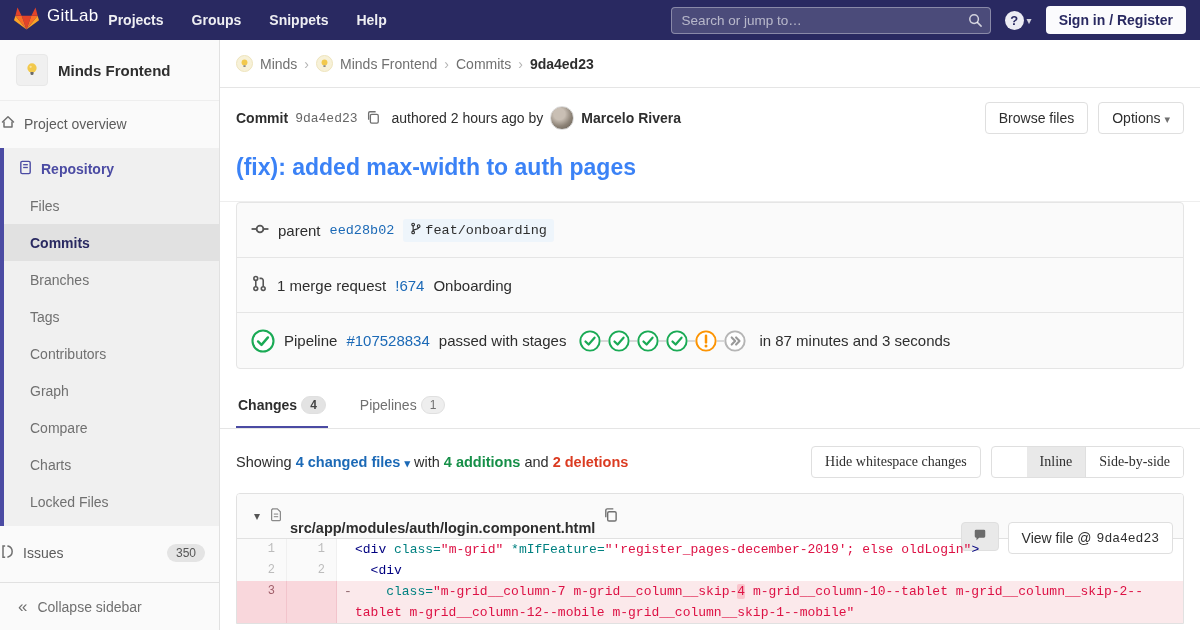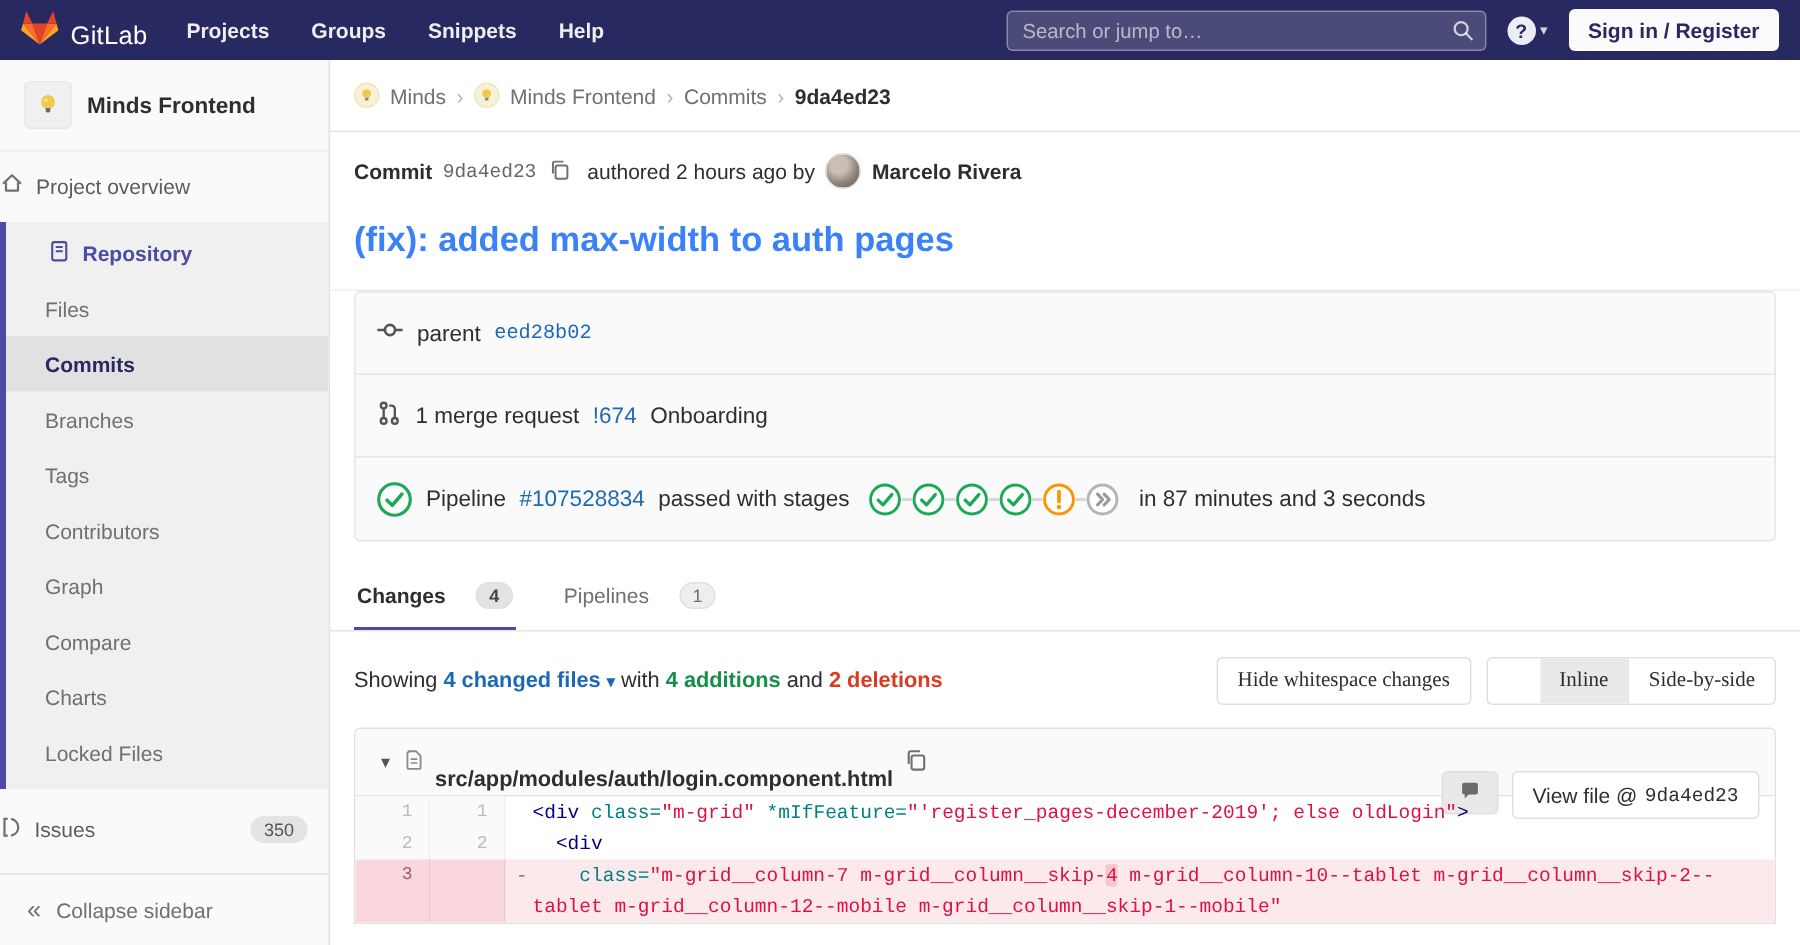--- a/index.html
+++ b/index.html
@@ -3,21 +3,21 @@
 <meta charset="utf-8">
 <style>
   * { box-sizing: border-box; margin: 0; padding: 0; }
   html,body { width:1200px; height:630px; overflow:hidden; }
   body { font-family:"Liberation Sans", sans-serif; font-size:14px; color:#2e2e2e; background:#fff; }
   button { font-family:inherit; cursor:pointer; }
 
   
   .navbar { position:fixed; top:0; left:0; right:0; height:40px; background:#292961; display:flex; align-items:center; justify-content:space-between; padding:0 14px; z-index:50; }
   .nav-left { display:flex; align-items:center; }
-  .brand { display:flex; align-items:flex-end; gap:8px; margin-right:26px; cursor:pointer; }
+  .brand { display:flex; align-items:flex-start; gap:8px; margin-right:10px; cursor:pointer; }
   .brand-text { color:#fff; font-size:17px; font-weight:500; letter-spacing:.2px; }
   .nav-links { display:flex; gap:28px; }
   .nav-link { color:rgba(255,255,255,.92); font-weight:600; font-size:14px; cursor:pointer; }
   .nav-right { display:flex; align-items:center; gap:14px; }
   .search-wrap { position:relative; }
   .search-input { width:320px; height:27px; background:rgba(255,255,255,.16); border:1px solid rgba(255,255,255,.35); border-radius:4px; color:#fff; padding:0 30px 0 10px; font-size:13.5px; font-family:inherit; }
   .search-input::placeholder { color:rgba(255,255,255,.60); }
   .search-ico { position:absolute; right:8px; top:6px; }
   .help-wrap { display:flex; align-items:center; gap:3px; cursor:pointer; }
   .help-circle { width:19px; height:19px; border-radius:50%; background:#ececf4; color:#292961; font-weight:700; font-size:13px; display:flex; align-items:center; justify-content:center; }
@@ -26,21 +26,21 @@
 
   
   .sidebar { position:fixed; top:40px; left:0; bottom:0; width:220px; background:#fafafa; border-right:1px solid #e1e1e1; display:flex; flex-direction:column; z-index:40; }
   .context-header { display:flex; align-items:center; gap:10px; padding:14px 16px; border-bottom:1px solid #eeeeee; cursor:pointer; }
   .project-avatar { width:32px; height:32px; border-radius:4px; background:#f0f0f0; border:1px solid #e8e8e8; display:flex; align-items:center; justify-content:center; }
   .project-title { font-weight:700; font-size:15px; color:#2e2e2e; }
   .side-nav { flex:1; overflow:hidden; padding-top:4px; }
   .side-item { display:flex; align-items:center; gap:8px; height:37px; color:#5c5c5c; cursor:pointer; }
   .side-item .lbl { font-size:14px; }
   .repo-section { background:#f0f0f0; border-left:4px solid #4b4ba3; margin-top:6px; padding:2px 0 6px; }
-  .repo-section .side-item.repo-head { padding-left:28px; color:#4b4ba3; }
+  .repo-section .side-item.repo-head { padding-left:14px; color:#4b4ba3; }
   .repo-section .side-item.repo-head .lbl { font-weight:700; }
   .sub-item { display:flex; align-items:center; height:37px; padding-left:26px; color:#707070; font-size:14px; cursor:pointer; }
   .sub-item.active { background:#e1e1e1; color:#292961; font-weight:700; }
   .issues-row { margin-top:8px; padding-right:14px; }
   .issues-row .lbl { flex:1; }
   .count-badge { background:#e4e4e4; color:#555; border-radius:9px; font-size:12px; padding:2px 9px; }
   .collapse-bar { border-top:1px solid #e1e1e1; height:48px; display:flex; align-items:center; gap:10px; padding-left:18px; color:#707070; cursor:pointer; }
   .collapse-glyph { font-size:17px; color:#707070; }
 
   
@@ -68,21 +68,21 @@
   .box-row { display:flex; align-items:center; gap:9px; padding:0 14px; height:55px; border-bottom:1px solid #e5e5e5; font-size:15px; }
   .box-row:last-child { border-bottom:0; }
   .link { color:#1b69b6; cursor:pointer; text-decoration:none; }
   .mono { font-family:"Liberation Mono", monospace; font-size:13.5px; }
   .ref-label { display:inline-flex; align-items:center; gap:4px; background:#eef5fb; border-radius:3px; padding:3px 7px; font-family:"Liberation Mono", monospace; font-size:13.5px; color:#2e2e2e; cursor:pointer; }
   .stages { display:flex; align-items:center; margin:0 4px; }
   .stage-connector { width:7px; height:2px; background:#d8d8d8; }
   .stage-icon { display:flex; cursor:pointer; }
 
   .tabs { display:flex; gap:30px; padding:0 16px; border-bottom:1px solid #e5e5e5; margin-top:14px; }
-  .tab { display:flex; align-items:center; gap:20px; padding:13px 2px 12px; color:#707070; cursor:pointer; border-bottom:2px solid transparent; }
+  .tab { display:flex; align-items:center; gap:4px; padding:13px 2px 12px; color:#707070; cursor:pointer; border-bottom:2px solid transparent; }
   .tab.active { color:#2e2e2e; font-weight:700; border-bottom-color:#4b4ba3; }
   .tab-badge { background:#eee; border:1px solid #e0e0e0; color:#707070; border-radius:9px; font-size:12px; font-weight:400; padding:1px 8px; }
   .tab.active .tab-badge { background:#e3e3e3; color:#444; font-weight:700; }
 
   .diff-controls { display:flex; align-items:center; justify-content:space-between; padding:17px 16px 15px; }
   .dc-left { font-size:14.5px; color:#2e2e2e; }
   .dc-files { color:#1b69b6; font-weight:700; cursor:pointer; }
   .dc-caret { color:#1b69b6; font-size:11px; }
   .dc-add { color:#168f48; font-weight:700; }
   .dc-del { color:#db3b21; font-weight:700; }
@@ -250,35 +250,53 @@
       <span>
         <svg width="14" height="14" viewBox="0 0 16 16">
             <rect x="5" y="5" width="9" height="10" rx="1.5" fill="none" stroke="#707070" stroke-width="1.5"></rect>
             <path d="M3 11V3.5A1.5 1.5 0 0 1 4.5 2H11" fill="none" stroke="#707070" stroke-width="1.5"></path>
           </svg>
       </span>
     </button>
     <span class="cm-authored">authored 2 hours ago by</span>
     <span class="user-avatar"></span>
     <span class="cm-author">Marcelo Rivera</span>
+    <div class="meta-actions">
+      <button class="btn">Browse files</button>
+      <button class="btn">
+        <span>Options</span><span class="caret">▾</span>
+      </button>
+    </div>
   </div>
 
   <h1 class="commit-title">(fix): added max-width to auth pages</h1>
 
   <div class="commit-box">
     <div class="box-row">
       <span>
         <svg width="18" height="18" viewBox="0 0 16 16">
             <line x1="0.5" y1="8" x2="4.5" y2="8" stroke="#555" stroke-width="1.6"></line>
             <circle cx="8" cy="8" r="3" fill="none" stroke="#555" stroke-width="1.6"></circle>
             <line x1="11.5" y1="8" x2="15.5" y2="8" stroke="#555" stroke-width="1.6"></line>
           </svg>
       </span>
       <span>parent</span>
       <span class="link mono">eed28b02</span>
+      <span class="ref-label">
+        <span>
+          <svg width="11" height="13" viewBox="0 0 14 16">
+              <circle cx="4" cy="3" r="1.7" fill="none" stroke="#2e2e2e" stroke-width="1.4"></circle>
+              <circle cx="4" cy="13" r="1.7" fill="none" stroke="#2e2e2e" stroke-width="1.4"></circle>
+              <circle cx="11" cy="5" r="1.7" fill="none" stroke="#2e2e2e" stroke-width="1.4"></circle>
+              <line x1="4" y1="4.7" x2="4" y2="11.3" stroke="#2e2e2e" stroke-width="1.4"></line>
+              <path d="M11 6.7c0 3-7 1.8-7 4.3" fill="none" stroke="#2e2e2e" stroke-width="1.4"></path>
+            </svg>
+        </span>
+        <span>feat/onboarding</span>
+      </span>
     </div>
     <div class="box-row">
       <span>
         <svg width="17" height="17" viewBox="0 0 16 16">
             <circle cx="4.5" cy="3.2" r="1.8" fill="none" stroke="#555" stroke-width="1.5"></circle>
             <circle cx="4.5" cy="12.8" r="1.8" fill="none" stroke="#555" stroke-width="1.5"></circle>
             <circle cx="11.5" cy="12.8" r="1.8" fill="none" stroke="#555" stroke-width="1.5"></circle>
             <line x1="4.5" y1="5" x2="4.5" y2="11" stroke="#555" stroke-width="1.5"></line>
             <path d="M8 3.2h1.5a2 2 0 0 1 2 2V11" fill="none" stroke="#555" stroke-width="1.5"></path>
           </svg>

